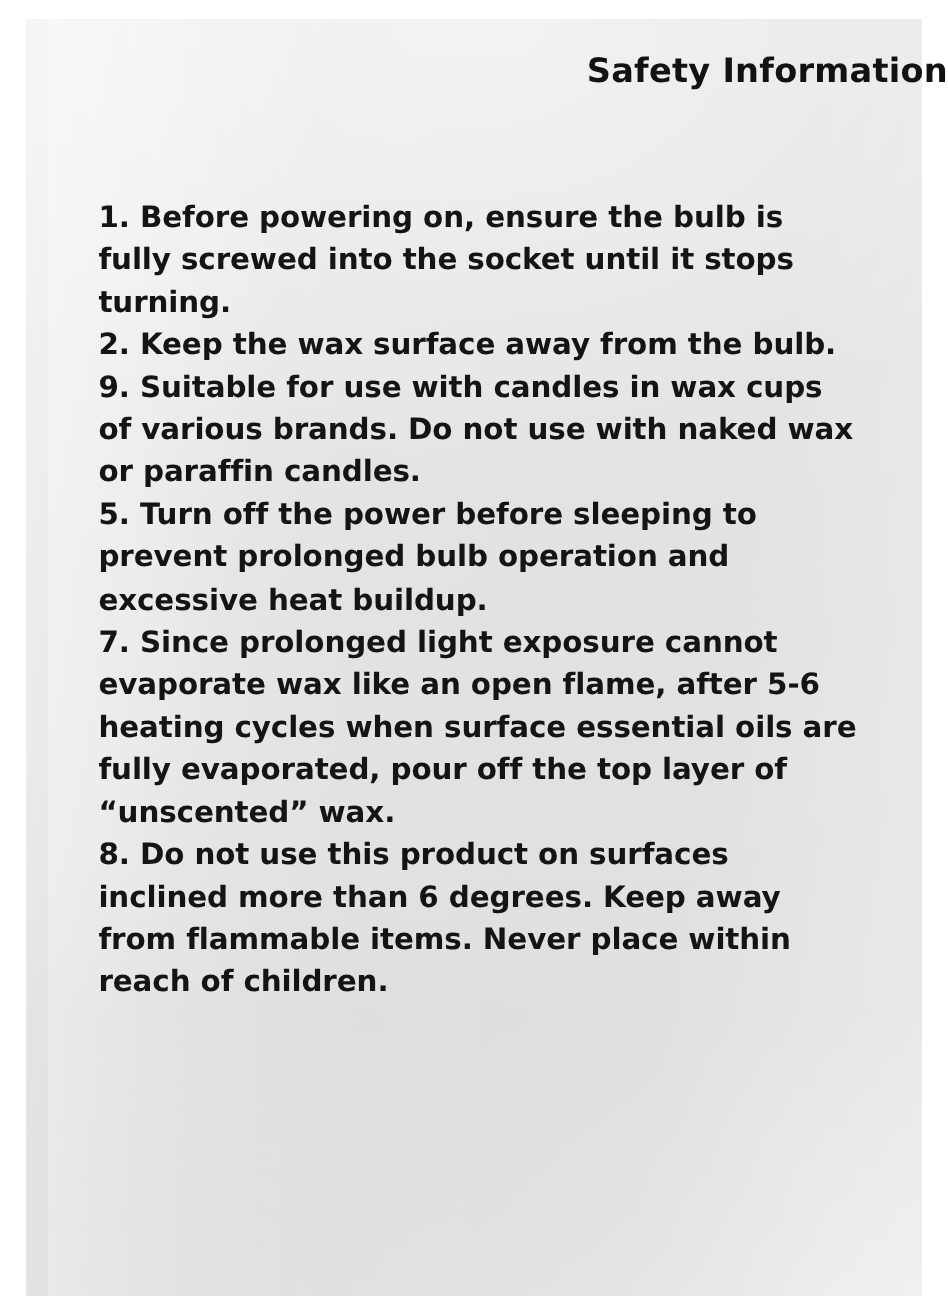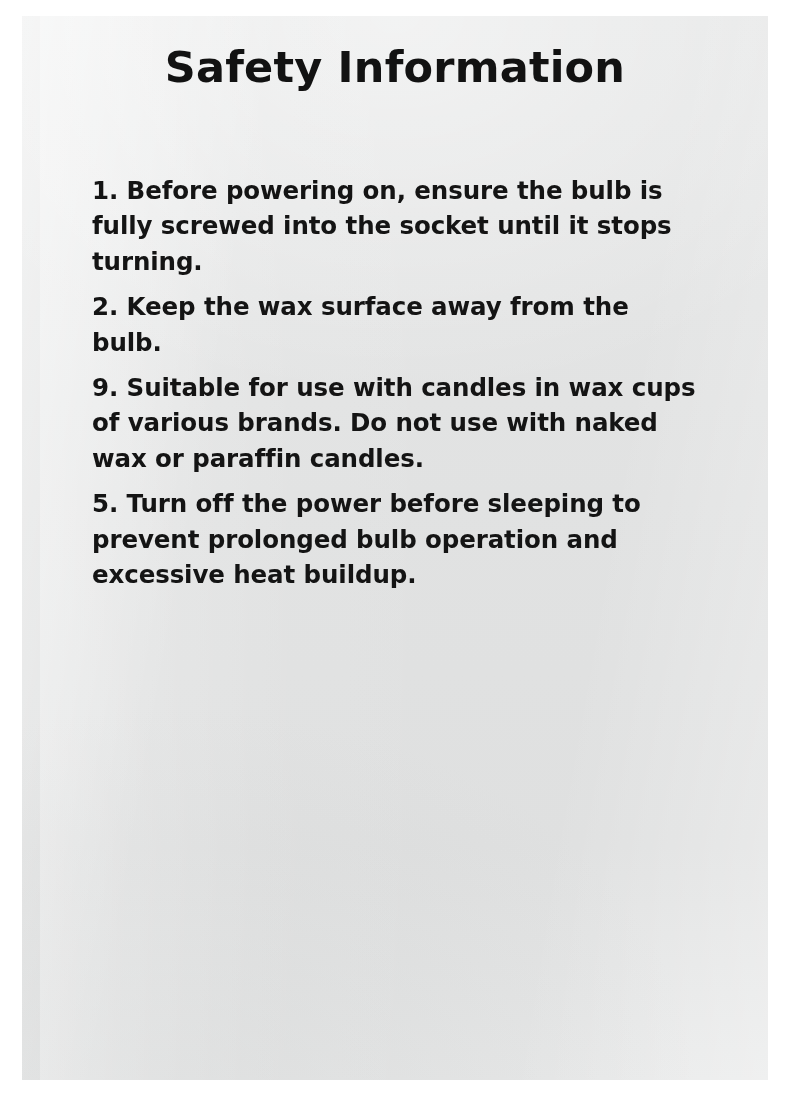--- a/index.html
+++ b/index.html
@@ -48,52 +48,54 @@
     width: 706px;
     height: 1064px;
     background: linear-gradient(92deg, rgba(255,255,255,0.30) 0%, rgba(255,255,255,0.05) 35%, rgba(255,255,255,0) 60%);
     pointer-events: none;
   }
   .doc-title {
     position: absolute;
     left: 0;
     top: 42px;
     width: 790px;
-    text-align: center;
-    font-size: 43px;
+    text-align: right;
+    font-size: 28px;
     font-weight: 700;
     color: #121212;
     letter-spacing: 0.2px;
   }
   .body-text {
     position: absolute;
     left: 82px;
     top: 163px;
     width: 634px;
     font-size: 24.5px;
     font-weight: 600;
     line-height: 35.4px;
     color: #141414;
     letter-spacing: -0.1px;
   }
   .body-text p {
-    margin: 10px;
+    margin: 0;
     text-indent: 0;
   }
 </style>
 </head>
 <body>
 
 <div class="page">
 
   <div class="panel"></div>
   <div class="sheen"></div>
 
   <div class="doc-title">Safety Information</div>
 
   <div class="body-text">
     <p>1. Before powering on, ensure the bulb is fully screwed into the socket until it stops turning.</p>
     <p>2. Keep the wax surface away from the bulb.</p>
     <p>9. Suitable for use with candles in wax cups of various brands. Do not use with naked wax or paraffin candles.</p>
     <p>5. Turn off the power before sleeping to prevent prolonged bulb operation and excessive heat buildup.</p>
+    <p>7. Since prolonged light exposure cannot evaporate wax like an open flame, after 5-6 heating cycles when surface essential oils are fully evaporated, pour off the top layer of “unscented” wax.</p>
+    <p>8. Do not use this product on surfaces inclined more than 6 degrees. Keep away from flammable items. Never place within reach of children.</p>
   </div>
 
 </div>
 
 </body></html>

